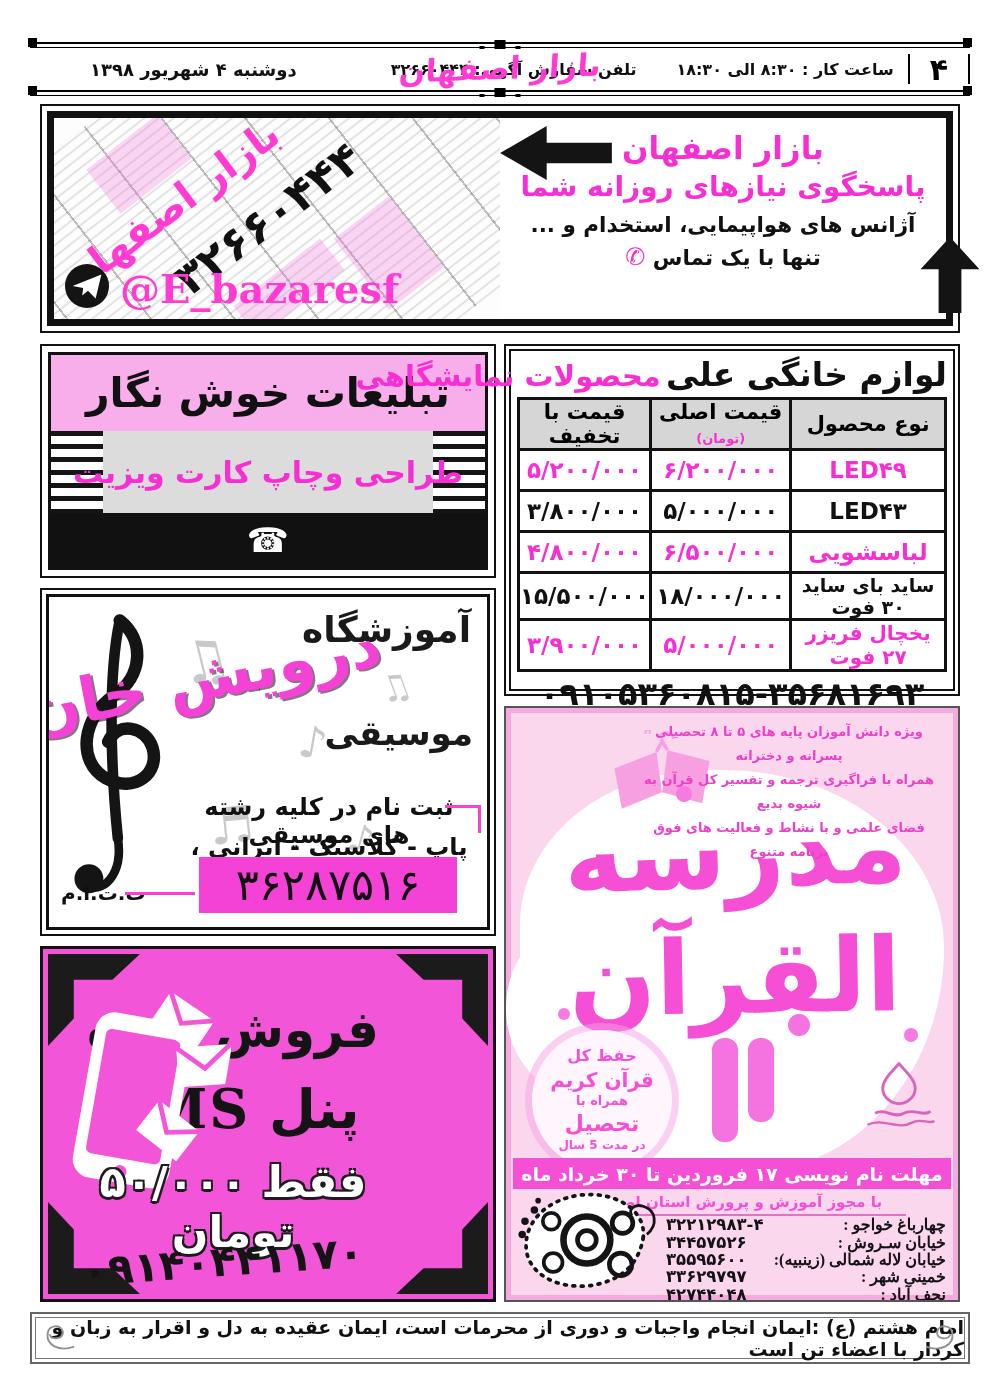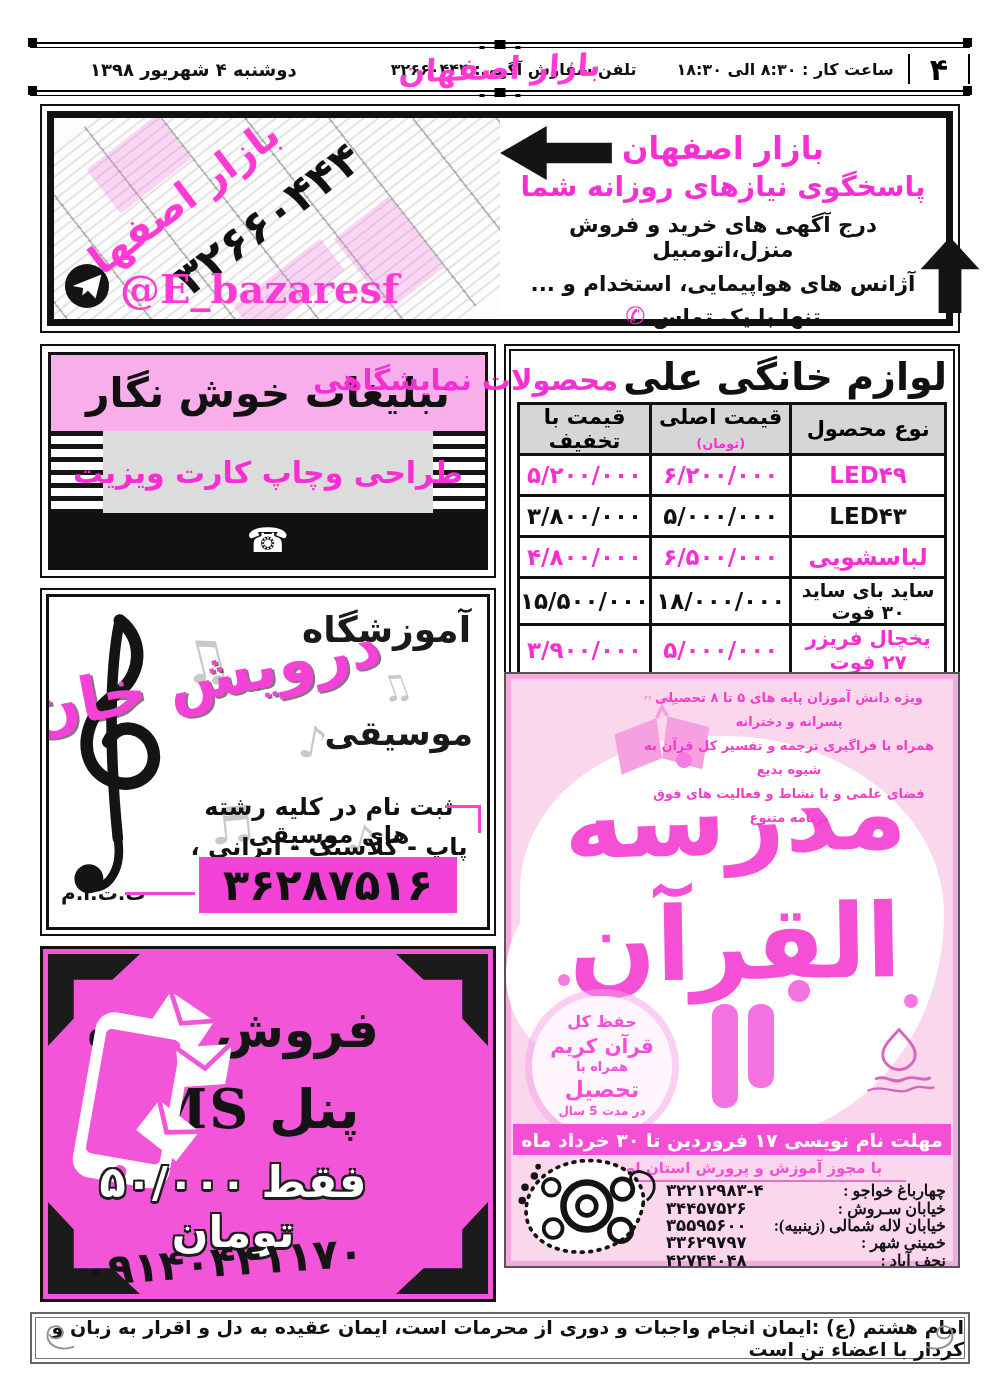--- a/index.html
+++ b/index.html
@@ -64,21 +64,21 @@
   .kh-stripes.sl { left:0; } .kh-stripes.sr { right:0; }
   .kh-service { color:#f72fd2; font-size:30px; font-weight:800; z-index:1; }
   .kh-bot { height:54px; background:#111; display:flex; align-items:center; justify-content:center; gap:16px; direction:ltr; }
   .kh-phone-ico { color:#fff; font-size:34px; line-height:1; }
   .kh-phone { color:#fff; font-size:39px; font-weight:800; letter-spacing:4px; }
 
   
   .ad-ap { top:344px; left:504px; width:456px; height:352px; padding:3px; }
   .ap-frame { border:2px solid #111; height:100%; padding:2px 6px; }
   .ap-title { text-align:center; padding-top:2px; white-space:nowrap; }
-  .ap-title .b { font-size:38px; font-weight:800; color:#111; }
+  .ap-title .b { font-size:33px; font-weight:800; color:#111; }
   .ap-title .p { font-size:29px; font-weight:800; color:#f72fd2; }
   .ap-table { width:100%; border-collapse:collapse; direction:rtl; margin-top:3px; }
   .ap-table th, .ap-table td { border:3px solid #111; text-align:center; }
   .ap-table th { background:#d6d6d6; font-size:21px; font-weight:800; height:40px; }
   .ap-table th .unit { color:#f72fd2; font-size:13px; }
   .ap-table td { font-size:23px; font-weight:800; height:41px; color:#111; }
   .ap-table tr.pink td { color:#f72fd2; }
   .ap-phones { text-align:center; direction:ltr; font-size:32px; font-weight:800; letter-spacing:2px; padding-top:3px; color:#111; }
 
   
@@ -91,21 +91,21 @@
   .mu-brand  { position:absolute; top:44px; right:104px; transform:rotate(-11deg); color:#f542d6;
                font-size:62px; font-weight:800; white-space:nowrap; z-index:2;
                text-shadow:2px 2px 0 rgba(30,5,28,.55); }
   .mu-reg, .mu-gen { position:absolute; left:130px; right:8px; text-align:center; font-weight:800; color:#111; z-index:2; }
   .mu-reg { top:196px; font-size:24px; }
   .mu-gen { top:236px; font-size:24px; }
   .mu-seg-h { position:absolute; top:208px; right:6px; width:36px; height:3px; background:#f542d6; z-index:2; }
   .mu-seg-v { position:absolute; top:208px; right:6px; width:3px; height:28px; background:#f542d6; z-index:2; }
   .mu-phone-box { position:absolute; bottom:14px; left:150px; width:258px; height:56px; background:#f542d6;
                   display:flex; align-items:center; justify-content:center; z-index:2; }
-  .mu-phone { direction:ltr; font-size:43px; font-weight:700; color:#101010; letter-spacing:2px; }
+  .mu-phone { direction:ltr; font-size:43px; font-weight:400; color:#101010; letter-spacing:2px; }
   .mu-note-txt { position:absolute; bottom:22px; left:12px; font-size:20px; font-weight:800; color:#111; z-index:2; }
   .mu-note-line { position:absolute; bottom:32px; left:76px; width:70px; height:3px; background:#f542d6; z-index:2; }
 
   
   .ad-sms { top:946px; left:40px; width:456px; height:356px; padding:0; background:#f355d8; border:3px solid #111; }
   .sms-in { position:relative; width:100%; height:100%; overflow:hidden; }
   .corner { position:absolute; width:92px; height:92px; background:#1b1b1b;
             clip-path:polygon(0 0,100% 0,70% 28%,28% 28%,28% 70%,0 100%); }
   .c-tl { top:5px; left:5px; } .c-tr { top:5px; right:5px; transform:scaleX(-1); }
   .c-bl { bottom:5px; left:5px; transform:scaleY(-1); } .c-br { bottom:5px; right:5px; transform:scale(-1,-1); }
@@ -116,21 +116,21 @@
   .sms-panel .en { font-family:"DejaVu Serif", serif; letter-spacing:2px; }
   .sms-icon { position:absolute; left:18px; top:36px; transform:rotate(10deg); }
   .sms-price { position:absolute; top:208px; right:90px; width:340px; text-align:center; color:#fff;
                font-size:43px; font-weight:800;
                text-shadow:2px 2px 0 #1d1d1d, -2px 2px 0 #1d1d1d, 2px -2px 0 #1d1d1d, -2px -2px 0 #1d1d1d, 0 3px 0 #1d1d1d; }
   .sms-price .num { direction:ltr; unicode-bidi:embed; }
   .sms-phone { position:absolute; top:288px; right:120px; width:300px; text-align:center; direction:ltr;
                transform:rotate(-4deg); font-size:42px; font-weight:800; color:#141414; letter-spacing:1px; }
 
   
-  .ad-qu { top:672px; left:504px; width:456px; height:596px; background:#fbd7ee; border:2px solid #555;
+  .ad-qu { top:706px; left:504px; width:456px; height:596px; background:#fbd7ee; border:2px solid #555;
            box-shadow:inset 0 0 0 5px #f3aade; }
   .qu-in { position:relative; width:100%; height:100%; overflow:hidden; }
   .qu-info { position:absolute; top:12px; right:14px; left:128px; text-align:center; color:#ee3fc8;
              font-size:13px; font-weight:800; line-height:1.85; z-index:3; }
   .qu-book { position:absolute; left:92px; top:22px; z-index:2; }
   .qu-cloud { position:absolute; left:14px; top:62px; width:424px; height:402px; background:#fff;
               border-radius:46% 54% 48% 52% / 40% 46% 58% 44%; z-index:1; }
   .qu-cloud2 { position:absolute; left:0px; top:210px; width:160px; height:180px; background:#fff; border-radius:50%; z-index:1; }
   .qu-brand1 { position:absolute; top:88px; left:36px; width:386px; text-align:center; transform:rotate(-2deg);
                color:#f54fd6; font-size:102px; font-weight:800; letter-spacing:2px; z-index:2; line-height:1.1; }
@@ -191,21 +191,20 @@
     <span class="m-l"></span>
     <span class="m-r"></span>
     <span class="m-c"></span>
   </div>
 
   <div class="adbox ad1">
     <div class="ad1-frame">
       <div class="ad1-right">
         <div class="ad1-title">بازار اصفهان</div>
         <div class="ad1-sub">پاسخگوی نیازهای روزانه شما</div>
-        <div class="ad1-l1">درج آگهی های خرید و فروش منزل،اتومبیل</div>
         <div class="ad1-l2">آژانس های هواپیمایی، استخدام و ...</div>
         <div class="ad1-l3">
           <span>تنها با یک تماس</span>
           <span class="ph">✆</span>
         </div>
         <div class="arr-left">
           <svg width="112" height="54" viewBox="0 0 120 58">
               <polygon points="0,29 50,0 50,18 120,18 120,40 50,40 50,58" fill="#141414"></polygon>
             </svg>
         </div>

